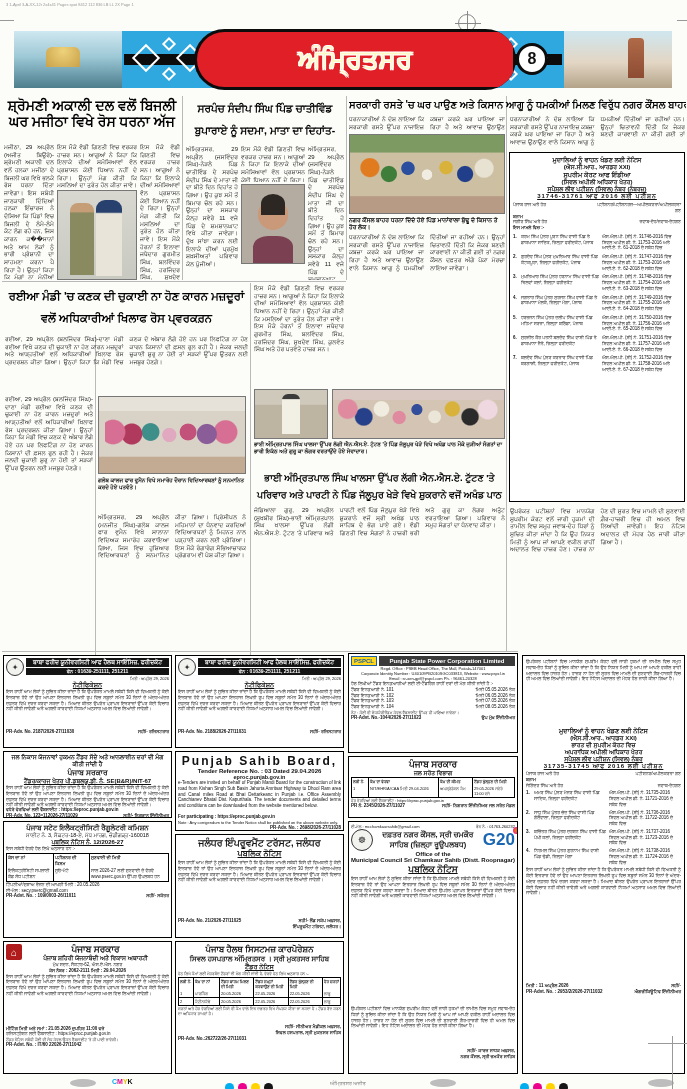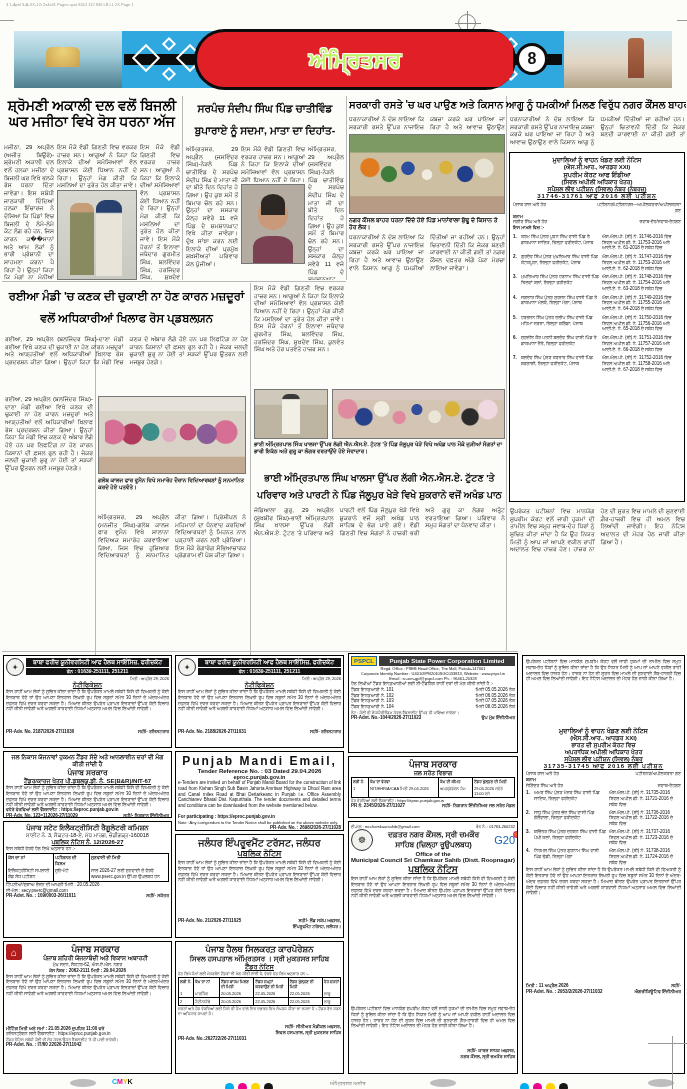--- a/index.html
+++ b/index.html
@@ -75,21 +75,21 @@
     <div class="dm" style="left:122px;top:17px;width:20px;height:20px"></div>
     <div class="dm" style="left:150px;top:8px;width:10px;height:10px"></div>
     <div class="dm" style="left:150px;top:38px;width:10px;height:10px"></div>
     <div class="dm" style="left:166px;top:17px;width:20px;height:20px"></div>
     <div class="dm" style="right:128px;top:17px;width:20px;height:20px"></div>
     <div class="dm" style="right:156px;top:8px;width:10px;height:10px"></div>
     <div class="dm" style="right:156px;top:38px;width:10px;height:10px"></div>
 
     <div class="ab" style="left:180px;top:-2px;width:322px;height:61px;background:#0c0c0c;border-radius:31px;display:flex;overflow:hidden;padding:3px">
       <div style="flex:1;background:#e11f26;border-radius:28px 0 0 28px;display:flex;align-items:center;justify-content:center">
-        <span style="font-weight:700;font-size:21px;color:#bef264;text-shadow:-1px -1px 0 #fff,1px -1px 0 #fff,-1px 1px 0 #fff,1px 1px 0 #fff">ਅੰਮ੍ਰਿਤਸਰ</span>
+        <span style="font-weight:400;font-size:26px;color:#fef9c3;text-shadow:-1px -1px 0 #fff,1px -1px 0 #fff,-1px 1px 0 #fff,1px 1px 0 #fff">ਅੰਮ੍ਰਿਤਸਰ</span>
       </div>
     </div>
     <div class="ab" style="left:502px;top:12px;width:32px;height:32px;background:#fff;border:3px solid #0c0c0c;border-radius:50%;display:flex;align-items:center;justify-content:center">
       <span style="font-weight:800;font-size:16px">8</span>
     </div>
   </div>
 
   <div class="ab vline" style="left:182px;top:96px;height:184px"></div>
   <div class="ab vline" style="left:346px;top:96px;height:184px"></div>
   <div class="ab vline" style="left:506px;top:96px;height:556px"></div>
@@ -174,21 +174,21 @@
         <span class="t45" style="flex:1;padding-left:3px">ਐਸ.ਐਲ.ਪੀ. (ਸੀ) ਨੰ. 31751-2016 ਵਿਚ ਸਿਵਲ ਅਪੀਲ ਡੀ. ਨੰ. 11757-2016 ਅਤੇ ਆਈ.ਏ. ਨੰ. 66-2018 ਦੇ ਸਬੰਧ ਵਿਚ</span>
       </div>
         <div class="row" style="margin-top:3px">
         <span class="t45 b" style="width:8px">7.</span>
         <span class="t45" style="width:78px">ਬਲਦੇਵ ਸਿੰਘ ਪੁੱਤਰ ਕਰਤਾਰ ਸਿੰਘ ਵਾਸੀ ਪਿੰਡ ਬਰਗਾੜੀ, ਜ਼ਿਲ੍ਹਾ ਫਰੀਦਕੋਟ, ਪੰਜਾਬ</span>
         <span class="t45" style="flex:1;padding-left:3px">ਐਸ.ਐਲ.ਪੀ. (ਸੀ) ਨੰ. 31752-2016 ਵਿਚ ਸਿਵਲ ਅਪੀਲ ਡੀ. ਨੰ. 11758-2016 ਅਤੇ ਆਈ.ਏ. ਨੰ. 67-2018 ਦੇ ਸਬੰਧ ਵਿਚ</span>
       </div>
       </div>
   </div>
 
-  <div class="ab hl" style="left:5px;top:285px;width:243px;height:46px;font-size:11.5px;line-height:22px">ਰਈਆ ਮੰਡੀ 'ਚ ਕਣਕ ਦੀ ਚੁਕਾਈ ਨਾ ਹੋਣ ਕਾਰਨ ਮਜ਼ਦੂਰਾਂ ਵਲੋਂ ਅਧਿਕਾਰੀਆਂ ਖਿਲਾਫ ਰੋਸ ਪ੍ਡਬਲਯ਼ਨ</div>
+  <div class="ab hl" style="left:5px;top:285px;width:243px;height:46px;font-size:11.5px;line-height:22px">ਰਈਆ ਮੰਡੀ 'ਚ ਕਣਕ ਦੀ ਚੁਕਾਈ ਨਾ ਹੋਣ ਕਾਰਨ ਮਜ਼ਦੂਰਾਂ ਵਲੋਂ ਅਧਿਕਾਰੀਆਂ ਖਿਲਾਫ ਰੋਸ ਪ੍ਵਰਕਰ਼ਨ</div>
   <div class="ab bt c2" style="left:5px;top:336px;width:243px;height:58px">ਰਈਆ, 29 ਅਪ੍ਰੈਲ (ਬਲਜਿੰਦਰ ਸਿੰਘ)-ਦਾਣਾ ਮੰਡੀ ਰਈਆ ਵਿਖੇ ਕਣਕ ਦੀ ਚੁਕਾਈ ਨਾ ਹੋਣ ਕਾਰਨ ਮਜ਼ਦੂਰਾਂ ਅਤੇ ਆੜ੍ਹਤੀਆਂ ਵਲੋਂ ਅਧਿਕਾਰੀਆਂ ਖਿਲਾਫ ਰੋਸ ਪ੍ਰਦਰਸ਼ਨ ਕੀਤਾ ਗਿਆ। ਉਨ੍ਹਾਂ ਕਿਹਾ ਕਿ ਮੰਡੀ ਵਿਚ ਕਣਕ ਦੇ ਅੰਬਾਰ ਲੱਗੇ ਹੋਏ ਹਨ ਪਰ ਲਿਫਟਿੰਗ ਨਾ ਹੋਣ ਕਾਰਨ ਕਿਸਾਨਾਂ ਦੀ ਫ਼ਸਲ ਰੁਲ ਰਹੀ ਹੈ। ਜੇਕਰ ਜਲਦੀ ਚੁਕਾਈ ਸ਼ੁਰੂ ਨਾ ਹੋਈ ਤਾਂ ਸੜਕਾਂ ਉੱਪਰ ਉਤਰਨ ਲਈ ਮਜਬੂਰ ਹੋਣਗੇ।</div>
   <div class="ab bt" style="left:5px;top:396px;width:88px;height:184px">ਰਈਆ, 29 ਅਪ੍ਰੈਲ (ਬਲਜਿੰਦਰ ਸਿੰਘ)-ਦਾਣਾ ਮੰਡੀ ਰਈਆ ਵਿਖੇ ਕਣਕ ਦੀ ਚੁਕਾਈ ਨਾ ਹੋਣ ਕਾਰਨ ਮਜ਼ਦੂਰਾਂ ਅਤੇ ਆੜ੍ਹਤੀਆਂ ਵਲੋਂ ਅਧਿਕਾਰੀਆਂ ਖਿਲਾਫ ਰੋਸ ਪ੍ਰਦਰਸ਼ਨ ਕੀਤਾ ਗਿਆ। ਉਨ੍ਹਾਂ ਕਿਹਾ ਕਿ ਮੰਡੀ ਵਿਚ ਕਣਕ ਦੇ ਅੰਬਾਰ ਲੱਗੇ ਹੋਏ ਹਨ ਪਰ ਲਿਫਟਿੰਗ ਨਾ ਹੋਣ ਕਾਰਨ ਕਿਸਾਨਾਂ ਦੀ ਫ਼ਸਲ ਰੁਲ ਰਹੀ ਹੈ। ਜੇਕਰ ਜਲਦੀ ਚੁਕਾਈ ਸ਼ੁਰੂ ਨਾ ਹੋਈ ਤਾਂ ਸੜਕਾਂ ਉੱਪਰ ਉਤਰਨ ਲਈ ਮਜਬੂਰ ਹੋਣਗੇ।</div>
   <div class="ab bt" style="left:254px;top:285px;width:90px;height:100px">ਇਸ ਮੌਕੇ ਵੱਡੀ ਗਿਣਤੀ ਵਿਚ ਵਰਕਰ ਹਾਜ਼ਰ ਸਨ। ਆਗੂਆਂ ਨੇ ਕਿਹਾ ਕਿ ਇਲਾਕੇ ਦੀਆਂ ਸਮੱਸਿਆਵਾਂ ਵੱਲ ਪ੍ਰਸ਼ਾਸਨ ਕੋਈ ਧਿਆਨ ਨਹੀਂ ਦੇ ਰਿਹਾ। ਉਨ੍ਹਾਂ ਮੰਗ ਕੀਤੀ ਕਿ ਮਸਲਿਆਂ ਦਾ ਤੁਰੰਤ ਹੱਲ ਕੀਤਾ ਜਾਵੇ। ਇਸ ਮੌਕੇ ਹੋਰਨਾਂ ਤੋਂ ਇਲਾਵਾ ਜਥੇਦਾਰ ਗੁਰਮੀਤ ਸਿੰਘ, ਬਲਵਿੰਦਰ ਸਿੰਘ, ਹਰਜਿੰਦਰ ਸਿੰਘ, ਸੁਖਦੇਵ ਸਿੰਘ, ਕੁਲਵੰਤ ਸਿੰਘ ਅਤੇ ਹੋਰ ਪਤਵੰਤੇ ਹਾਜ਼ਰ ਸਨ।</div>
 
 
   <div class="ab ph ph-women" style="left:98px;top:396px;width:148px;height:78px">
       <i></i>
     </div>
   <div class="ab cap" style="left:98px;top:477px;width:148px;height:18px;font-size:5.5px">ਗਲੋਬ ਕਾਲਜ ਫਾਰ ਵੂਮੈਨ ਵਿਖੇ ਸਮਾਰੋਹ ਦੌਰਾਨ ਵਿਦਿਆਰਥਣਾਂ ਨੂੰ ਸਨਮਾਨਿਤ ਕਰਦੇ ਹੋਏ ਪਤਵੰਤੇ।</div>
   <div class="ab bt c2" style="left:98px;top:514px;width:148px;height:142px">ਅੰਮ੍ਰਿਤਸਰ, 29 ਅਪ੍ਰੈਲ (ਮਨਜੀਤ ਸਿੰਘ)-ਗਲੋਬ ਕਾਲਜ ਫਾਰ ਵੂਮੈਨ ਵਿਖੇ ਸਾਲਾਨਾ ਵਿਦਿਅਕ ਸਮਾਰੋਹ ਕਰਵਾਇਆ ਗਿਆ, ਜਿਸ ਵਿਚ ਹੁਸ਼ਿਆਰ ਵਿਦਿਆਰਥਣਾਂ ਨੂੰ ਸਨਮਾਨਿਤ ਕੀਤਾ ਗਿਆ। ਪ੍ਰਿੰਸੀਪਲ ਨੇ ਮਹਿਮਾਨਾਂ ਦਾ ਧੰਨਵਾਦ ਕਰਦਿਆਂ ਵਿਦਿਆਰਥਣਾਂ ਨੂੰ ਮਿਹਨਤ ਨਾਲ ਪੜ੍ਹਾਈ ਕਰਨ ਲਈ ਪ੍ਰੇਰਿਆ। ਇਸ ਮੌਕੇ ਰੰਗਾਰੰਗ ਸੱਭਿਆਚਾਰਕ ਪ੍ਰੋਗਰਾਮ ਵੀ ਪੇਸ਼ ਕੀਤਾ ਗਿਆ।</div>
@@ -244,21 +244,21 @@
     <div class="ctr b u" style="font-size:6px">ਟੈਂਡਰ/ਕਾਰਜ ਖੇਤਰ ਪੀ.ਡਬਲਯੂ.ਡੀ. ਨੰ. SE(B&amp;R)/NIT-67</div>
     <div class="t45" style="height:22px;text-align:justify;overflow:hidden">ਇਸ ਰਾਹੀਂ ਆਮ ਲੋਕਾਂ ਨੂੰ ਸੂਚਿਤ ਕੀਤਾ ਜਾਂਦਾ ਹੈ ਕਿ ਉਪਰੋਕਤ ਮਾਮਲੇ ਸਬੰਧੀ ਕਿਸੇ ਵੀ ਵਿਅਕਤੀ ਨੂੰ ਕੋਈ ਇਤਰਾਜ਼ ਹੋਵੇ ਤਾਂ ਉਹ ਆਪਣਾ ਇਤਰਾਜ਼ ਲਿਖਤੀ ਰੂਪ ਵਿਚ ਸਬੂਤਾਂ ਸਮੇਤ 30 ਦਿਨਾਂ ਦੇ ਅੰਦਰ-ਅੰਦਰ ਦਫ਼ਤਰ ਵਿਖੇ ਦਰਜ ਕਰਵਾ ਸਕਦਾ ਹੈ। ਮਿਆਦ ਬੀਤਣ ਉਪਰੰਤ ਪ੍ਰਾਪਤ ਇਤਰਾਜ਼ਾਂ ਉੱਪਰ ਕੋਈ ਵਿਚਾਰ ਨਹੀਂ ਕੀਤੀ ਜਾਵੇਗੀ ਅਤੇ ਅਗਲੀ ਕਾਰਵਾਈ ਨਿਯਮਾਂ ਅਨੁਸਾਰ ਅਮਲ ਵਿਚ ਲਿਆਂਦੀ ਜਾਵੇਗੀ।</div>
     <div class="t45 b">ਵਧੇਰੇ ਵੇਰਵਿਆਂ ਲਈ ਵੈੱਬਸਾਈਟ : https://eproc.punjab.gov.in</div>
     <div class="row sp t45 b">
       <span>PR-Adv. No. 123=112026-27/11029</span>
       <span>ਸਹੀ/- ਨਿਗਰਾਨ ਇੰਜੀਨੀਅਰ</span>
     </div>
   </div>
 
   <div class="ab box" style="left:175px;top:751px;width:169px;height:80px;padding:2px">
-    <div class="ctr b" style="font-size:12px;letter-spacing:2px">Punjab Mandi Email,</div>
+    <div class="ctr b" style="font-size:12px;letter-spacing:2px">Punjab Sahib Board,</div>
     <div class="ctr b" style="font-size:6px">Tender Reference No. : 03 Dated 29.04.2026</div>
     <div class="ctr b" style="font-size:5.5px">eproc.punjab.gov.in</div>
     <div class="t45" style="height:34px;text-align:justify;overflow:hidden">e-Tenders are invited on behalf of Punjab Mandi Board for the construction of link road from Kishan Singh Sub Basin Jahurta Amritsar Highway to Dhool Ram area and Canal miles Road at Bhai Dettarkeanc in Punjab i.e. Office Assembly Canchianev Bhatal Dist. Kapurthala. The tender documents and detailed terms and conditions can be downloaded from the website mentioned below.</div>
     <div class="t45 b">For participating : https://eproc.punjab.gov.in</div>
     <div class="t4">Note : Any corrigendum to the Tender Notice shall be published on the above website only.</div>
     <div class="t45 b" style="text-align:right">PR-Adv. No. : 2698/2026-27/11028</div>
   </div>
 
   <div class="ab box" style="left:3px;top:821px;width:169px;height:117px;padding:2px">
     <div class="ctr b" style="font-size:7px">ਪੰਜਾਬ ਸਟੇਟ ਇਲੈਕਟ੍ਰੀਸਿਟੀ ਰੈਗੂਲੇਟਰੀ ਕਮਿਸ਼ਨ</div>
@@ -308,21 +308,21 @@
     <div class="ctr t45">ਮੁੱਖ ਸਦਨ, ਸੈਕਟਰ-62, ਐਸ.ਏ.ਐਸ. ਨਗਰ</div>
     <div class="ctr t45 b">ਕੇਸ ਨੰਬਰ : 2062-2111   ਮਿਤੀ : 29.04.2026</div>
     <div class="t45" style="height:52px;text-align:justify;overflow:hidden">ਇਸ ਰਾਹੀਂ ਆਮ ਲੋਕਾਂ ਨੂੰ ਸੂਚਿਤ ਕੀਤਾ ਜਾਂਦਾ ਹੈ ਕਿ ਉਪਰੋਕਤ ਮਾਮਲੇ ਸਬੰਧੀ ਕਿਸੇ ਵੀ ਵਿਅਕਤੀ ਨੂੰ ਕੋਈ ਇਤਰਾਜ਼ ਹੋਵੇ ਤਾਂ ਉਹ ਆਪਣਾ ਇਤਰਾਜ਼ ਲਿਖਤੀ ਰੂਪ ਵਿਚ ਸਬੂਤਾਂ ਸਮੇਤ 30 ਦਿਨਾਂ ਦੇ ਅੰਦਰ-ਅੰਦਰ ਦਫ਼ਤਰ ਵਿਖੇ ਦਰਜ ਕਰਵਾ ਸਕਦਾ ਹੈ। ਮਿਆਦ ਬੀਤਣ ਉਪਰੰਤ ਪ੍ਰਾਪਤ ਇਤਰਾਜ਼ਾਂ ਉੱਪਰ ਕੋਈ ਵਿਚਾਰ ਨਹੀਂ ਕੀਤੀ ਜਾਵੇਗੀ ਅਤੇ ਅਗਲੀ ਕਾਰਵਾਈ ਨਿਯਮਾਂ ਅਨੁਸਾਰ ਅਮਲ ਵਿਚ ਲਿਆਂਦੀ ਜਾਵੇਗੀ।</div>
     <div class="t45 b">ਮੀਟਿੰਗ ਮਿਤੀ ਅਤੇ ਸਮਾਂ : 21.05.2026 ਦੁਪਹਿਰ 11:00 ਵਜੇ</div>
     <div class="t45">ਰਜਿਸਟ੍ਰੇਸ਼ਨ ਲਈ ਵੈੱਬਸਾਈਟ : https://eproc.punjab.gov.in</div>
     <div class="t4">ਟੈਂਡਰ ਨੋਟਿਸ ਸਬੰਧੀ ਕੋਈ ਵੀ ਸੋਧ ਕੇਵਲ ਉਕਤ ਵੈੱਬਸਾਈਟ 'ਤੇ ਹੀ ਪਾਈ ਜਾਵੇਗੀ।</div>
     <div class="t45 b">PR-Advt. No. : IT/60 22026-27/11042</div>
   </div>
 
   <div class="ab box" style="left:175px;top:941px;width:169px;height:133px;padding:2px">
-    <div class="ctr b" style="font-size:8.5px">ਪੰਜਾਬ ਹੈਲਥ ਸਿਲਕਰਤ਼ ਕਾਰਪੋਰੇਸ਼ਨ</div>
+    <div class="ctr b" style="font-size:8.5px">ਪੰਜਾਬ ਹੈਲਥ ਸਿਸਟਮਜ਼ ਕਾਰਪੋਰੇਸ਼ਨ</div>
     <div class="ctr b" style="font-size:7px">ਸਿਵਲ ਹਸਪਤਾਲ ਅੰਮ੍ਰਿਤਸਰ । ਸ੍ਰੀ ਮੁਕਤਸਰ ਸਾਹਿਬ</div>
     <div class="ctr b u" style="font-size:6.5px">ਟੈਂਡਰ ਨੋਟਿਸ</div>
     <div class="t4">ਹੇਠ ਲਿਖੇ ਕੰਮਾਂ ਲਈ ਮੋਹਰਬੰਦ ਟੈਂਡਰਾਂ ਦੀ ਮੰਗ ਕੀਤੀ ਜਾਂਦੀ ਹੈ, ਵੇਰਵੇ ਹੇਠ ਲਿਖੇ ਅਨੁਸਾਰ ਹਨ :-</div>
     <div class="tbl" style="margin-top:1px">
       <div class="tr">
         <div class="td t4 b" style="width:14px">ਲੜੀ ਨੰ.</div>
         <div class="td t4 b" style="width:26px">ਕੰਮ ਦਾ ਨਾਂ</div>
         <div class="td t4 b" style="flex:1">ਟੈਂਡਰ ਫਾਰਮ ਮਿਲਣ ਦੀ ਮਿਤੀ</div>
         <div class="td t4 b" style="flex:1">ਟੈਂਡਰ ਜਮ੍ਹਾਂ ਕਰਵਾਉਣ ਦੀ ਮਿਤੀ</div>
         <div class="td t4 b" style="flex:1">ਟੈਂਡਰ ਖੁੱਲ੍ਹਣ ਦੀ ਮਿਤੀ</div>
@@ -419,21 +419,21 @@
     <div class="row sp t4">
       <span>ਈ-ਮੇਲ : mcchamkaursahib@gmail.com</span>
       <span>ਫੋਨ ਨੰ. : 01763-260232</span>
     </div>
     <div class="row" style="align-items:center">
       <div class="seal" style="width:22px;height:22px;font-size:9px">☸</div>
       <div style="flex:1;text-align:center">
         <div class="b" style="font-size:7.5px">ਦਫ਼ਤਰ ਨਗਰ ਕੌਂਸਲ, ਸ੍ਰੀ ਚਮਕੌਰ</div>
         <div class="b" style="font-size:7.5px">ਸਾਹਿਬ (ਜ਼ਿਲ੍ਹਾ ਰੂਉਪਲਬਧ)</div>
       </div>
-      <div style="font-weight:400;font-size:11px;color:#1a66b3;position:relative">
+      <div style="font-weight:700;font-size:17px;color:#1a66b3;position:relative">
         <span>G20</span>
         <span style="position:absolute;right:-5px;top:-3px;width:7px;height:7px;border-radius:50%;background:radial-gradient(circle,#f26522 30%,#e91e8c 70%)"></span>
       </div>
     </div>
     <div class="ctr b" style="font-size:6px">Office of the</div>
     <div class="ctr b" style="font-size:6px">Municipal Council Sri Chamkaur Sahib (Distt. Roopnagar)</div>
     <div class="ctr b u" style="font-size:9px;margin:1px 0">ਪਬਲਿਕ ਨੋਟਿਸ</div>
     <div class="t45" style="height:130px;text-align:justify;overflow:hidden">ਇਸ ਰਾਹੀਂ ਆਮ ਲੋਕਾਂ ਨੂੰ ਸੂਚਿਤ ਕੀਤਾ ਜਾਂਦਾ ਹੈ ਕਿ ਉਪਰੋਕਤ ਮਾਮਲੇ ਸਬੰਧੀ ਕਿਸੇ ਵੀ ਵਿਅਕਤੀ ਨੂੰ ਕੋਈ ਇਤਰਾਜ਼ ਹੋਵੇ ਤਾਂ ਉਹ ਆਪਣਾ ਇਤਰਾਜ਼ ਲਿਖਤੀ ਰੂਪ ਵਿਚ ਸਬੂਤਾਂ ਸਮੇਤ 30 ਦਿਨਾਂ ਦੇ ਅੰਦਰ-ਅੰਦਰ ਦਫ਼ਤਰ ਵਿਖੇ ਦਰਜ ਕਰਵਾ ਸਕਦਾ ਹੈ। ਮਿਆਦ ਬੀਤਣ ਉਪਰੰਤ ਪ੍ਰਾਪਤ ਇਤਰਾਜ਼ਾਂ ਉੱਪਰ ਕੋਈ ਵਿਚਾਰ ਨਹੀਂ ਕੀਤੀ ਜਾਵੇਗੀ ਅਤੇ ਅਗਲੀ ਕਾਰਵਾਈ ਨਿਯਮਾਂ ਅਨੁਸਾਰ ਅਮਲ ਵਿਚ ਲਿਆਂਦੀ ਜਾਵੇਗੀ।</div>
     <div class="t45" style="height:42px;text-align:justify;overflow:hidden">ਉਪਰੋਕਤ ਪਟੀਸ਼ਨਾਂ ਵਿਚ ਮਾਨਯੋਗ ਸੁਪਰੀਮ ਕੋਰਟ ਵਲੋਂ ਜਾਰੀ ਹੁਕਮਾਂ ਦੀ ਤਾਮੀਲ ਵਿਚ ਸਮੂਹ ਜਵਾਬ-ਦੇਹ ਧਿਰਾਂ ਨੂੰ ਸੂਚਿਤ ਕੀਤਾ ਜਾਂਦਾ ਹੈ ਕਿ ਉਹ ਨਿਯਤ ਮਿਤੀ ਨੂੰ ਆਪ ਜਾਂ ਆਪਣੇ ਵਕੀਲ ਰਾਹੀਂ ਅਦਾਲਤ ਵਿਚ ਹਾਜ਼ਰ ਹੋਣ। ਹਾਜ਼ਰ ਨਾ ਹੋਣ ਦੀ ਸੂਰਤ ਵਿਚ ਮਾਮਲੇ ਦੀ ਸੁਣਵਾਈ ਗ਼ੈਰ-ਹਾਜ਼ਰੀ ਵਿਚ ਹੀ ਅਮਲ ਵਿਚ ਲਿਆਂਦੀ ਜਾਵੇਗੀ। ਇਹ ਨੋਟਿਸ ਅਦਾਲਤ ਦੀ ਮੋਹਰ ਹੇਠ ਜਾਰੀ ਕੀਤਾ ਗਿਆ ਹੈ।</div>
     <div style="text-align:right" class="t45 b">

